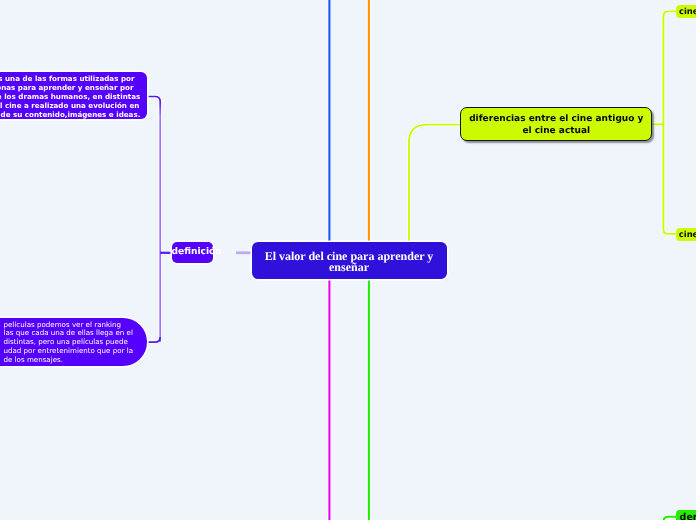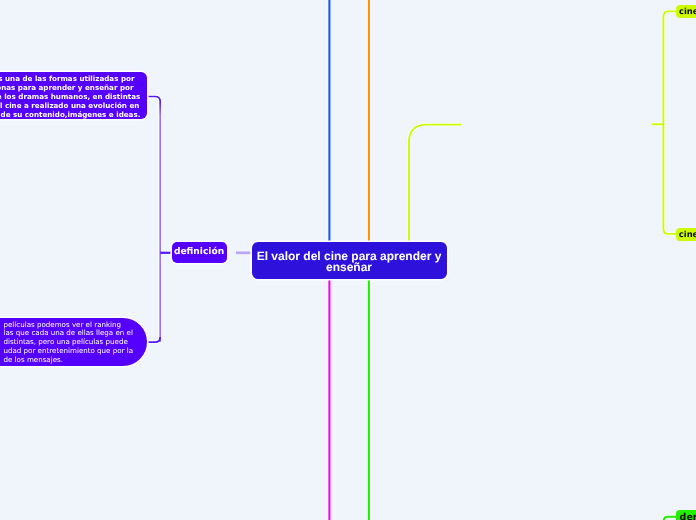--- a/index.html
+++ b/index.html
@@ -6,25 +6,25 @@
   body{width:696px;height:520px;background:#f0f4fb;overflow:hidden;
        font-family:"DejaVu Sans",sans-serif;-webkit-font-smoothing:antialiased;text-rendering:geometricPrecision;}
   #canvas{position:relative;width:696px;height:520px;background:#f0f4fb;}
   svg.links{position:absolute;left:0;top:0;width:696px;height:520px;overflow:visible;}
   .node{position:absolute;box-sizing:border-box;display:flex;align-items:center;
         justify-content:center;text-align:center;z-index:5;}
   .node span{display:block;width:100%;}
 
   
   #center{left:251.5px;top:242px;width:195px;height:37px;background:#2e12dc;
-          border-radius:6px;color:#fff;font-family:Liberation Sans, sans-serif;
+          border-radius:6px;color:#fff;font-family:Liberation Serif, serif;
           font-weight:700;font-size:12px;line-height:10.7px;padding-top:2.5px;
           box-shadow:0 0 0 1.6px #ffffff;}
   
-  #definicion{left:171.5px;top:241.5px;width:55px;height:21.4px;background:#5500ff;
+  #definicion{left:171.5px;top:241.5px;width:41px;height:21.4px;background:#5500ff;
               border-radius:5px;color:#fff;font-weight:700;font-size:9.1px;
               box-shadow:0 0 0 1.6px #ffffff;}
   
   #note-top{left:-41.5px;top:72.3px;width:188.3px;height:46.5px;box-shadow:0 0 0 1.6px #ffffff;background:#5500ff;
             border-radius:6px;color:#fff;font-weight:700;font-size:7.15px;
             line-height:9.05px;padding:2px 6px 0;white-space:pre;
             text-align:left;align-items:flex-start;justify-content:flex-start;}
   #note-bottom{left:-27px;top:318px;width:173.8px;height:47.8px;box-shadow:0 0 0 1.6px #ffffff;background:#5500ff;
                border-radius:24px;color:#fff;font-weight:400;font-size:7.1px;
                line-height:8.75px;padding:2.5px 0 0 30.5px;white-space:pre;
@@ -112,20 +112,24 @@
   </div>
 
   <div class="node" id="note-bottom">
     <span>películas podemos ver el ranking
 las que cada una de ellas llega en el
 distintas, pero una películas puede
 udad por entretenimiento que por la
 de los mensajes.</span>
   </div>
 
+  <div class="node" id="diferencias">
+    <span>diferencias entre el cine antiguo y
+el cine actual</span>
+  </div>
 
   <div class="node" id="cine1">
     <span>cine</span>
   </div>
 
   <div class="node" id="cine2">
     <span>cine</span>
   </div>
 
   <div class="node" id="derechos">

